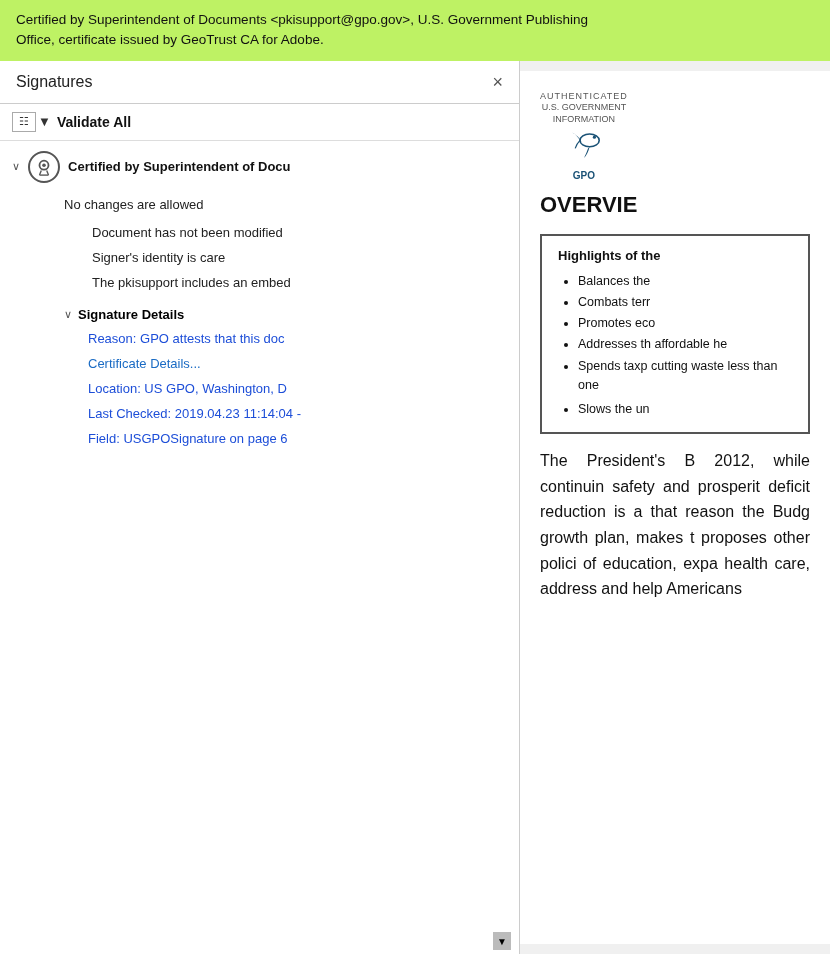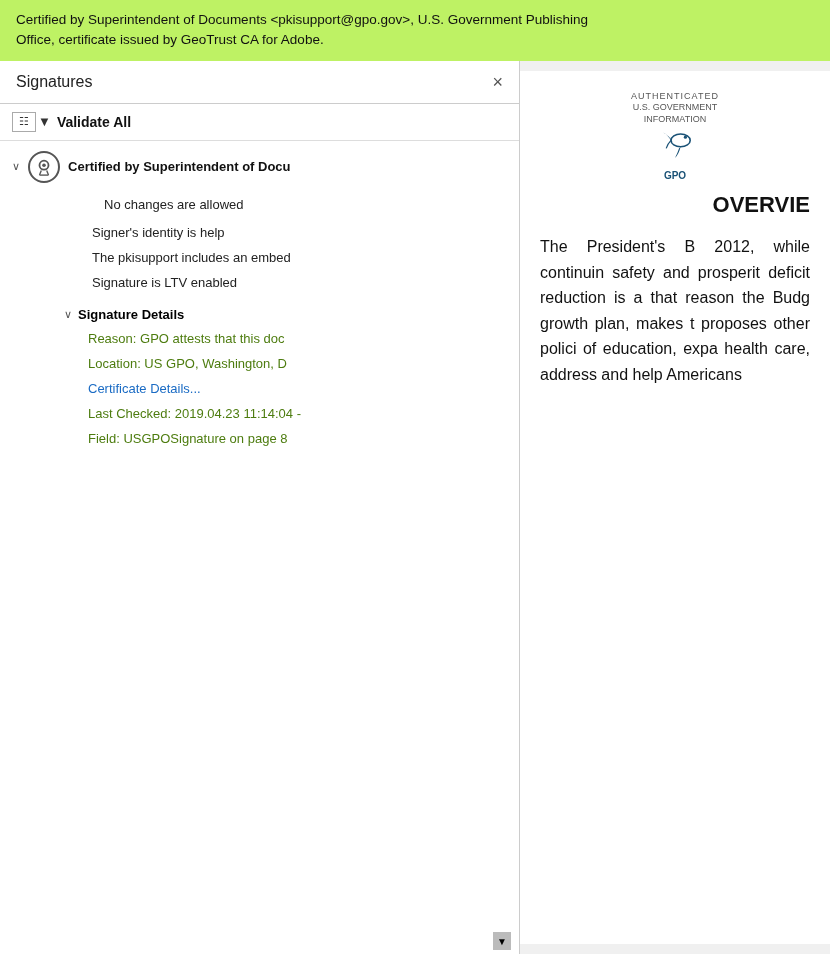--- a/index.html
+++ b/index.html
@@ -135,21 +135,20 @@
     }
 
     .sig-details {
       padding-left: 52px;
     }
 
     .sig-line {
       padding: 4px 0;
       color: #222;
       font-size: 13px;
-      margin-left: 40px;
     }
 
     .sig-subsection {
       padding-left: 28px;
       margin-top: 4px;
     }
 
     .sig-subline {
       padding: 5px 0;
       color: #222;
@@ -173,21 +172,21 @@
       font-size: 13px;
       font-weight: bold;
     }
 
     .details-content {
       padding-left: 24px;
     }
 
     .detail-line {
       padding: 5px 0;
-      color: #4d7c0f;
+      color: #1d4ed8;
       font-size: 13px;
     }
 
     
     .doc-panel {
       flex: 1;
       background: #f0f0f0;
       overflow: hidden;
       position: relative;
       display: flex;
@@ -197,36 +196,36 @@
     .doc-page {
       background: #fff;
       margin: 10px auto;
       padding: 20px;
       flex: 1;
       overflow: hidden;
     }
 
     .gpo-logo-area {
       display: flex;
-      justify-content: center;
+      justify-content: flex-start;
       margin-bottom: 10px;
     }
 
     .gpo-logo {
       text-align: center;
       font-size: 8px;
       color: #333;
       line-height: 1.3;
     }
 
     .doc-title {
       font-size: 22px;
       font-weight: bold;
       color: #111;
-      text-align: right;
+      text-align: left;
       margin-bottom: 16px;
     }
 
     .highlights-box {
       border: 2px solid #555;
       padding: 12px 16px;
       margin-bottom: 14px;
     }
 
     .highlights-title {
@@ -306,37 +305,37 @@
             <line x1="5" y1="19" x2="15" y2="19" stroke="#555" stroke-width="1.5"></line>
           </svg>
         </div>
         <span class="sig-title">Certified by Superintendent of Docu</span>
       </div>
 
       <div class="sig-details">
         <div class="sig-line">No changes are allowed</div>
 
         <div class="sig-subsection">
-          <div class="sig-subline">Signer's identity is help</div>
+          <div class="sig-subline">Document has not been modified</div>
+          <div class="sig-subline">Signer's identity is care</div>
           <div class="sig-subline">The pkisupport includes an embed</div>
-          <div class="sig-subline">Signature is LTV enabled</div>
         </div>
       </div>
 
       <div class="sig-details-section">
         <div class="sig-details-header">
           <span class="chevron">∨</span>
           <span class="details-label">Signature Details</span>
         </div>
         <div class="details-content">
           <div class="detail-line">Reason: GPO attests that this doc</div>
+          <div class="detail-line" style="color:#1a6bc4; cursor:pointer;">Certificate Details...</div>
           <div class="detail-line">Location: US GPO, Washington, D</div>
-          <div class="detail-line" style="color:#1a6bc4; cursor:pointer;">Certificate Details...</div>
           <div class="detail-line">Last Checked: 2019.04.23 11:14:04 -</div>
-          <div class="detail-line">Field: USGPOSignature on page 8</div>
+          <div class="detail-line">Field: USGPOSignature on page 6</div>
         </div>
       </div>
 
     </div>
 
     <div style="margin-top: auto; display:flex; justify-content:flex-end; padding: 4px 8px;">
       <div class="scroll-arrow">▼</div>
     </div>
 
   </div>
@@ -356,19 +355,30 @@
             <path d="M32 26 Q30 35 25 40 Q28 34 30 28" fill="#1a5276"></path>
             <circle cx="38" cy="14" r="2" fill="#1a5276"></circle>
             <path d="M20 18 Q16 22 14 28" fill="none" stroke="#1a5276" stroke-width="1.5"></path>
           </svg>
           <div style="font-size:10px; font-weight:bold; color:#1a5276;">GPO</div>
         </div>
       </div>
 
       <div class="doc-title">OVERVIE</div>
 
+      <div class="highlights-box">
+        <div class="highlights-title">Highlights of the</div>
+        <ul class="highlights-list">
+          <li>Balances the</li>
+          <li>Combats terr</li>
+          <li>Promotes eco</li>
+          <li class="two-line">Addresses th affordable he</li>
+          <li class="two-line">Spends taxp cutting waste less than one</li>
+          <li>Slows the un</li>
+        </ul>
+      </div>
 
       <div class="doc-body-text">The President's B 2012, while continuin safety and prosperit deficit reduction is a that reason the Budg growth plan, makes t proposes other polici of education, expa health care, address and help Americans</div>
 
     </div>
   </div>
 
 </div>
 
 </body></html>

